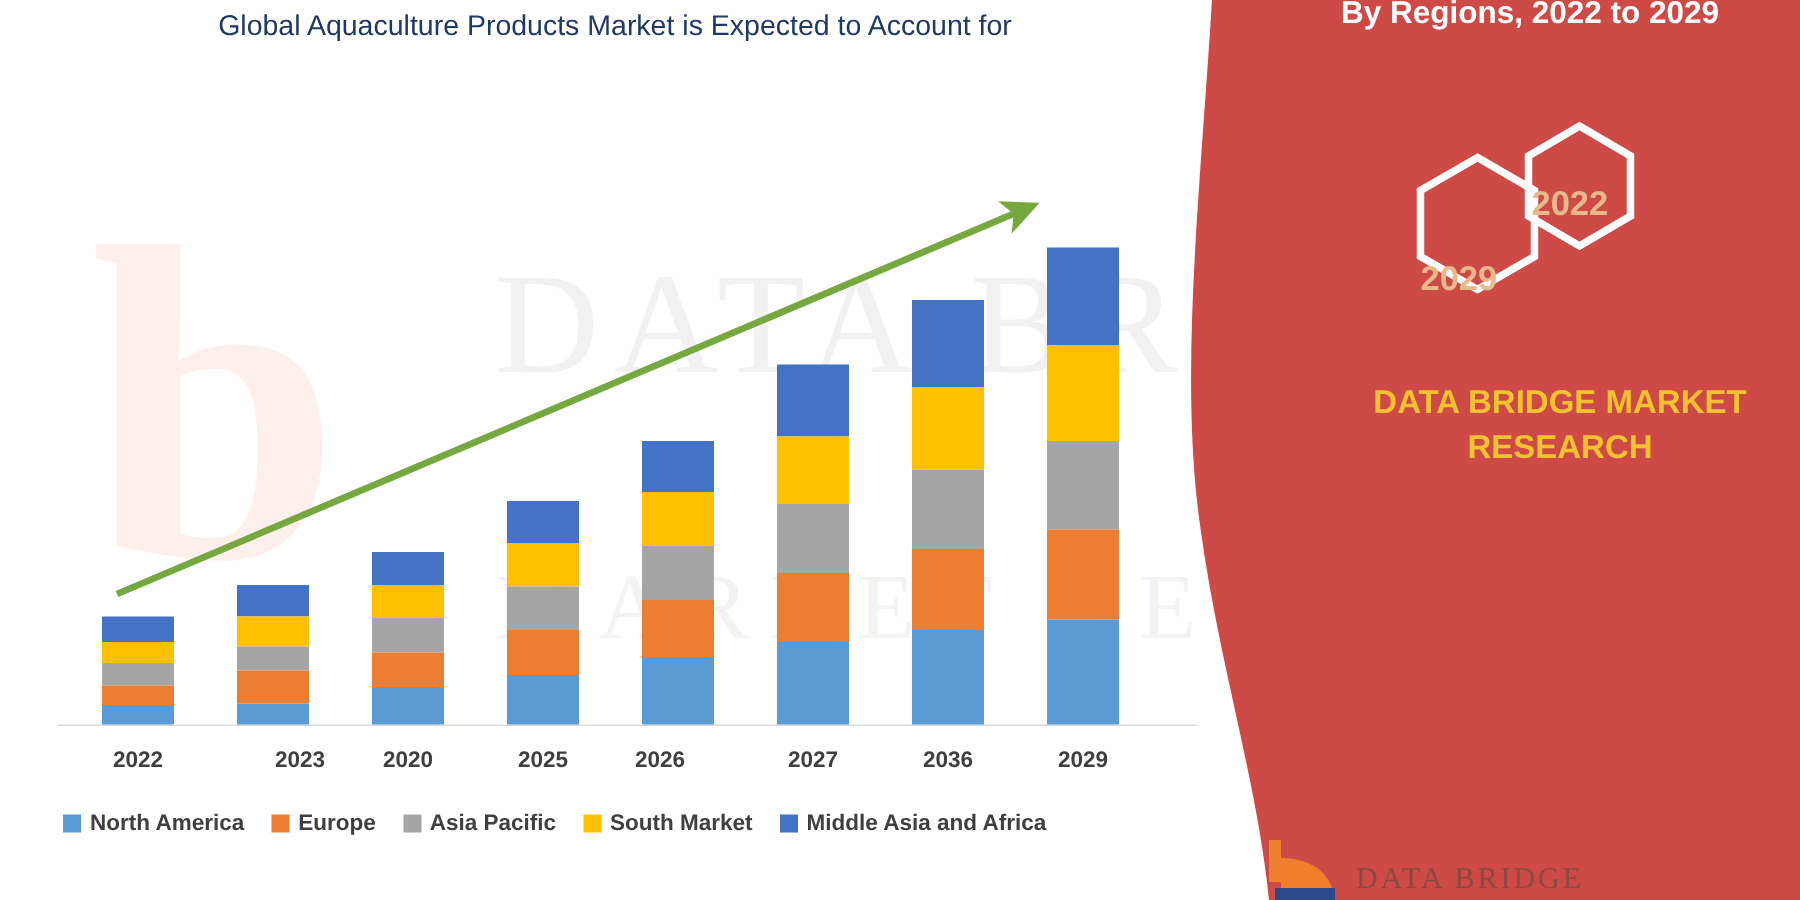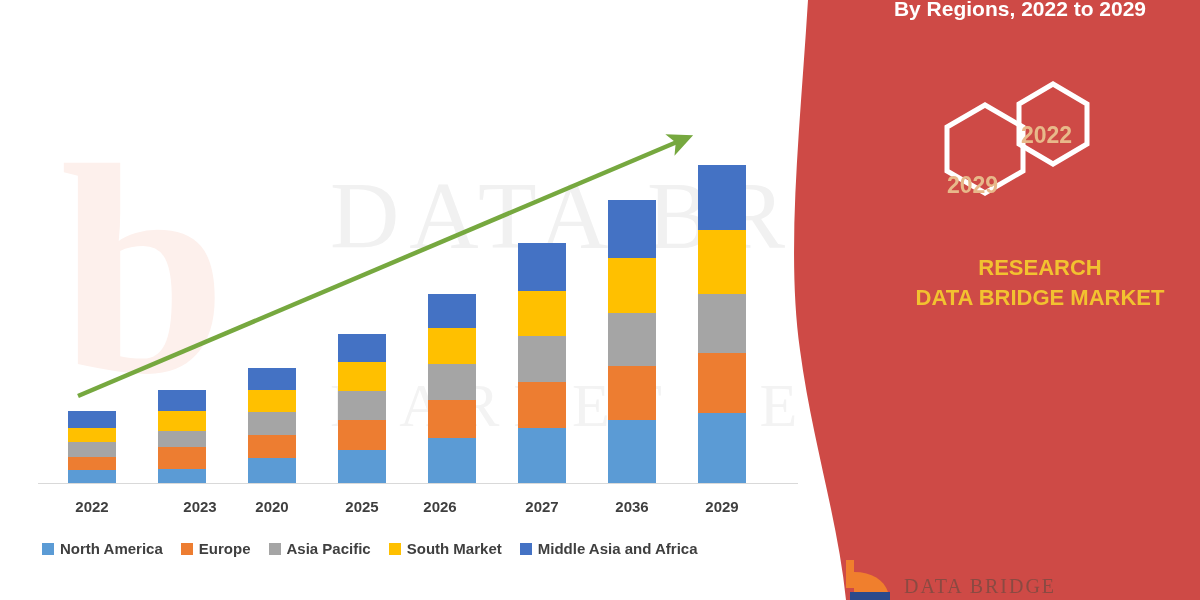--- a/index.html
+++ b/index.html
@@ -166,20 +166,21 @@
 </head>
 <body>
 
 <div class="watermark">
   <div class="wm-b">b</div>
   <div class="wm-line1">DATA BRIDGE</div>
   <div class="wm-line2">MARKET RESEARCH</div>
 </div>
 
 <div id="chart-title">
+  <div>Global Aquaculture Products Market is Expected to Account for</div>
 </div>
 
 <div id="plot">
   <div id="baseline"></div>
   <div id="bars">
       <div class="bar-group" style="left: 68px; width: 48px;">
         <div class="seg" style="background: rgb(91, 155, 213); height: 12.5667px;"></div>
         <div class="seg" style="background: rgb(237, 125, 49); height: 13.5333px;"></div>
         <div class="seg" style="background: rgb(165, 165, 165); height: 14.5px;"></div>
         <div class="seg" style="background: rgb(255, 192, 0); height: 14.5px;"></div>
@@ -290,22 +291,22 @@
 <div id="hexes">
   <svg viewBox="0 0 220 145" width="220" height="145">
     <polygon points="70,25 108,47 108,91 70,113 32,91 32,47" fill="none" stroke="#FFFFFF" stroke-width="5"></polygon>
     <polygon points="138,4 172,24 172,64 138,84 104,64 104,24" fill="none" stroke="#FFFFFF" stroke-width="5"></polygon>
   </svg>
   <div class="hex-label" id="hex-2022-label">2022</div>
   <div class="hex-label" id="hex-2029-label">2029</div>
 </div>
 
 <div id="brand">
+  <div>DATA BRIDGE MARKET</div>
   <div>RESEARCH</div>
-  <div>DATA BRIDGE MARKET</div>
 </div>
 
 <div id="footer-logo">
   <svg width="52" height="44" viewBox="0 0 52 44">
     <path d="M6,2 L14,2 L14,30 L6,30 Z" fill="#F07F2D"></path>
     <path d="M14,14 C32,14 44,22 48,34 L14,34 Z" fill="#F07F2D"></path>
     <path d="M10,34 L50,34 L50,44 L10,44 Z" fill="#2B4A8B"></path>
   </svg>
   <div id="footer-logo-text">DATA BRIDGE</div>
 </div>

